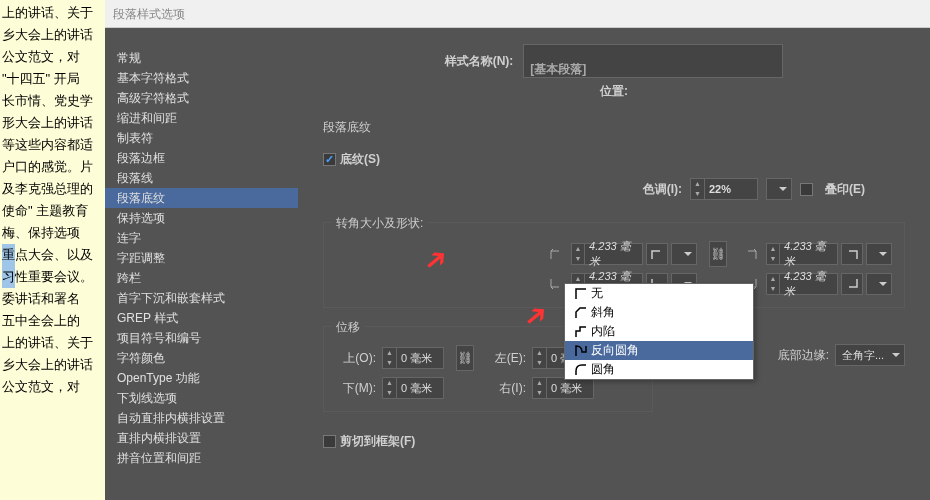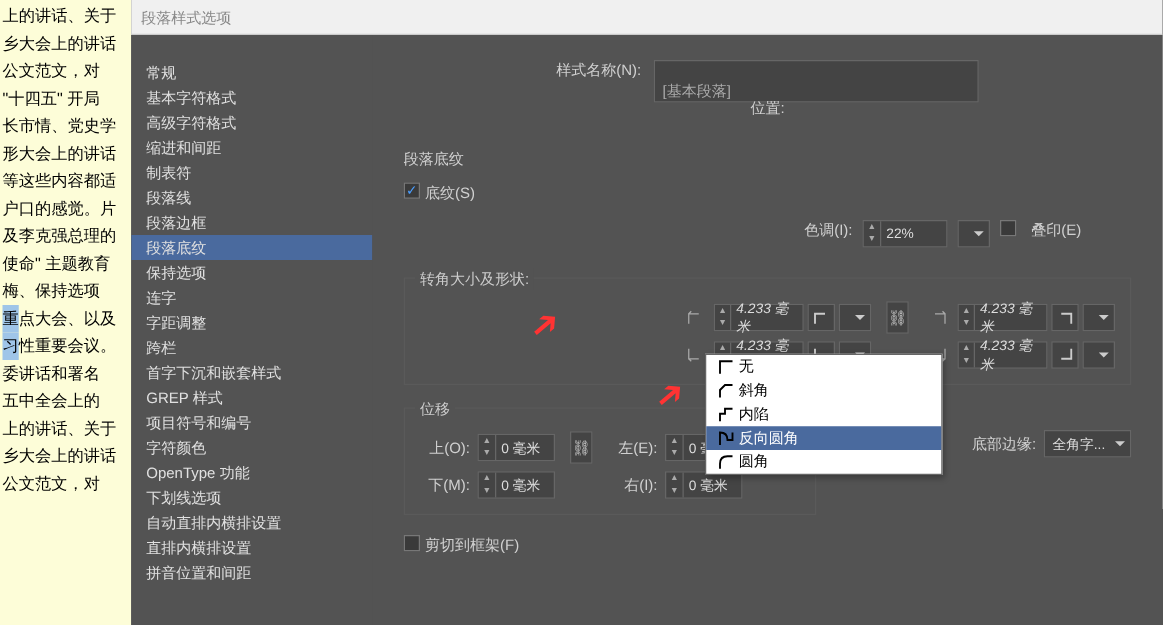--- a/index.html
+++ b/index.html
@@ -7,21 +7,21 @@
 .bg-doc { position: absolute; left: 0; top: 0; width: 105px; height: 500px; background: #fdfdd8; color: #000; font-size: 13px; line-height: 22px; padding: 2px; overflow: hidden; }
 .bg-doc span { display: inline-block; }
 .hl { background: #9fc5e8; }
 .dialog { position: absolute; left: 105px; top: 0; right: 0; bottom: 0; background: #535353; color: #d8d8d8; display: flex; flex-direction: column; }
 .title-bar { background: #f0f0f0; color: #888; height: 28px; line-height: 28px; padding-left: 8px; font-size: 12px; border-bottom: 1px solid #ccc; }
 .dialog-body { flex: 1; display: flex; }
 .sidebar { width: 193px; background: #535353; padding-top: 20px; overflow: hidden; }
 .sidebar-item { height: 20px; line-height: 20px; padding-left: 12px; color: #e0e0e0; cursor: pointer; font-size: 12px; }
 .sidebar-item.selected { background: #4a6a9e; }
 .main { flex: 1; background: #535353; padding: 20px 25px; position: relative; }
-.row { display: flex; height: 26px; margin-bottom: 4px; }
+.row { display: flex; align-items: center; height: 26px; margin-bottom: 4px; font-weight: bold; }
 .label { color: #d0d0d0; font-size: 12px; }
 .text-input { background: #444; border: 1px solid #666; color: #aaa; height: 20px; padding: 16px 6px; font-size: 12px; }
 .section-title { color: #d0d0d0; margin-top: 15px; margin-bottom: 10px; font-size: 12px; }
 .fieldset { border: 1px solid #5a5a5a; padding: 18px 12px 12px; margin-top: 20px; position: relative; }
 .fieldset-legend { position: absolute; top: -8px; left: 8px; background: #535353; padding: 0 4px; color: #ccc; font-size: 12px; }
 .checkbox { width: 13px; height: 13px; background: #3a3a3a; border: 1px solid #777; display: inline-flex; align-items: center; justify-content: center; margin-right: 4px; vertical-align: middle; }
 .checkbox.checked::after { content: "✓"; color: #4a9eff; font-size: 11px; }
 .color-swatch { width: 14px; height: 14px; background: #ffff00; border: 1px solid #000; display: inline-block; vertical-align: middle; margin-right: 4px; }
 .dropdown { background: #444; border: 1px solid #666; height: 22px; display: inline-flex; align-items: center; padding: 0 18px 0 6px; position: relative; color: #ddd; font-size: 11px; cursor: pointer; }
 .dropdown::after { content: ""; position: absolute; right: 4px; top: 8px; border: 4px solid transparent; border-top-color: #ccc; }
@@ -78,22 +78,22 @@
   <div class="title-bar">
     <span>段落样式选项</span>
   </div>
   <div class="dialog-body">
     <div class="sidebar" id="sidebar">
         <div class="sidebar-item">常规</div>
         <div class="sidebar-item">基本字符格式</div>
         <div class="sidebar-item">高级字符格式</div>
         <div class="sidebar-item">缩进和间距</div>
         <div class="sidebar-item">制表符</div>
+        <div class="sidebar-item">段落边框</div>
         <div class="sidebar-item">段落线</div>
-        <div class="sidebar-item">段落边框</div>
         <div class="sidebar-item selected">段落底纹</div>
         <div class="sidebar-item">保持选项</div>
         <div class="sidebar-item">连字</div>
         <div class="sidebar-item">字距调整</div>
         <div class="sidebar-item">跨栏</div>
         <div class="sidebar-item">首字下沉和嵌套样式</div>
         <div class="sidebar-item">GREP 样式</div>
         <div class="sidebar-item">项目符号和编号</div>
         <div class="sidebar-item">字符颜色</div>
         <div class="sidebar-item">OpenType 功能</div>

